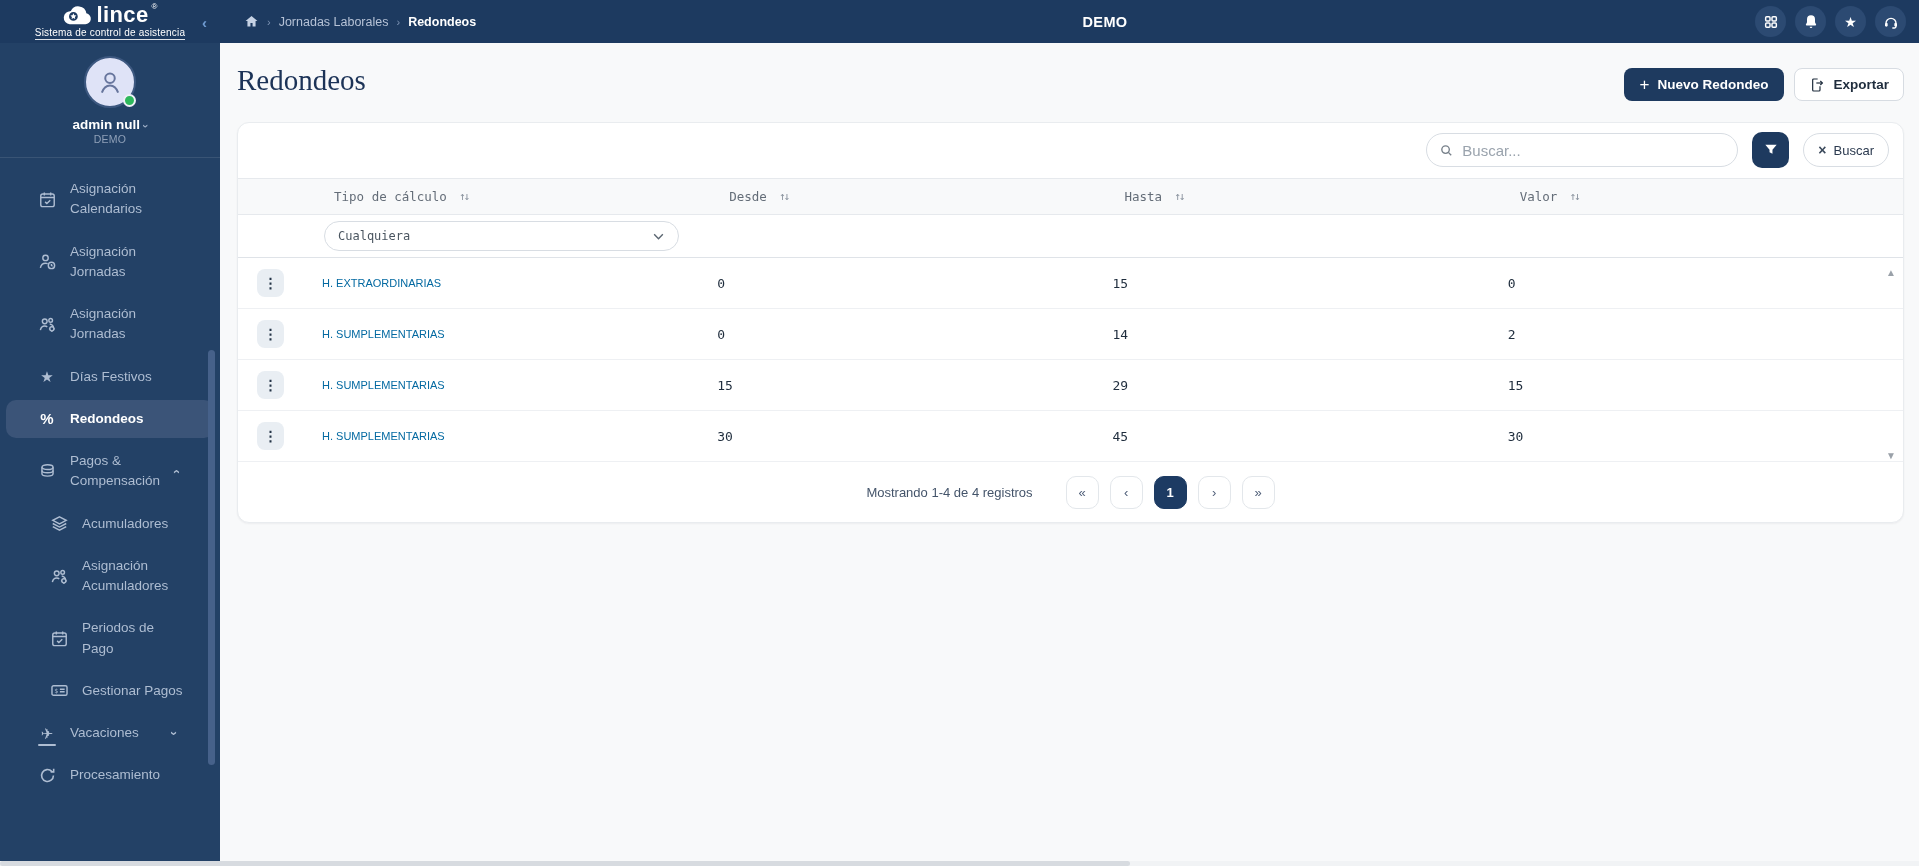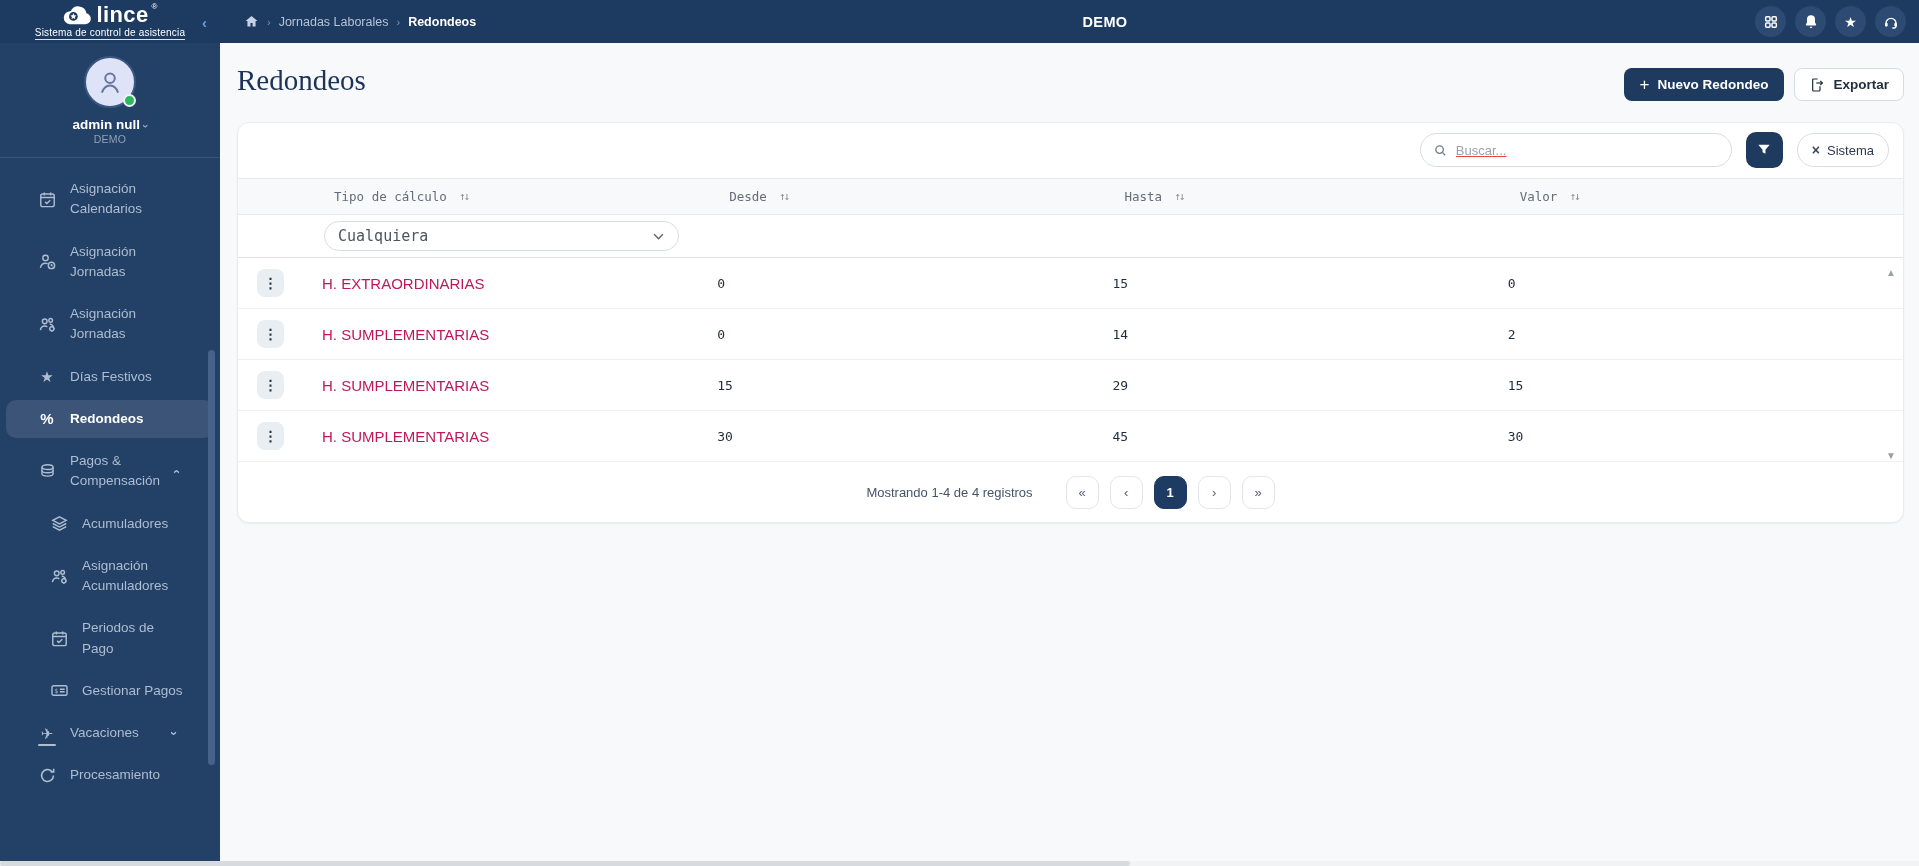--- a/index.html
+++ b/index.html
@@ -61,39 +61,39 @@
   .btn { height:33px; border-radius:8px; font-size:13.5px; font-weight:600; display:flex; align-items:center; gap:8px; cursor:pointer; font-family:inherit; }
   .btn-primary { background:#1e3a5f; color:#fff; border:none; padding:0 16px; }
   .btn-primary .plus { font-size:17px; font-weight:400; line-height:1; }
   .btn-outline { background:#fff; color:#1f2d3d; border:1px solid #d7dce2; padding:0 14px; }
   .btn-outline svg { width:16px; height:16px; }
 
   .card { margin:21px 15px 0 17px; background:#fff; border:1px solid #e9ecef; border-radius:12px; position:relative; box-shadow:0 1px 2px rgba(16,24,40,.05); }
   .toolbar { display:flex; justify-content:flex-end; align-items:center; gap:14px; padding:9px 14px 10px; }
   .search { width:312px; height:34px; border:1px solid #d8dde3; border-radius:17px; display:flex; align-items:center; padding:0 12px; gap:8px; color:#77808a; background:#fff; }
   .search svg { width:15px; height:15px; flex:none; }
-  .search input { border:none; outline:none; flex:1; font-size:13px; color:#ef4444; font-family:inherit; background:transparent;text-decoration:underline; }
+  .search input { border:none; outline:none; flex:1; font-size:15px; color:#ef4444; font-family:inherit; background:transparent; }
   .search input::placeholder { color:#9aa3ad; }
   .filter-btn { width:37px; height:36px; background:#1e3a5f; border:none; border-radius:10px; color:#fff; display:flex; align-items:center; justify-content:center; cursor:pointer; }
   .filter-btn svg { width:16px; height:16px; }
   .clear-btn { height:34px; border:1px solid #d8dde3; background:#fff; border-radius:17px; padding:0 14px; font-size:13px; color:#2b3a4f; display:flex; align-items:center; gap:7px; cursor:pointer; font-family:inherit; }
   .clear-btn .x { font-size:14px; font-weight:bold; color:#3c4a5c; line-height:1; }
 
   .grid-row { display:grid; grid-template-columns:84px 1fr 1fr 1fr 1fr; align-items:center; }
   .thead-row { height:37px; background:#f8f9fa; border-top:1px solid #e6e9ed; border-bottom:1px solid #e6e9ed; font-family:"DejaVu Sans Mono",monospace; font-size:12.5px; color:#646d78; }
   .th { display:flex; align-items:center; gap:12px; cursor:pointer;margin-left:12px; }
   .sort { font-size:11px; color:#8a939e; letter-spacing:-2px; }
 
   .filter-row { height:43px; border-bottom:1px solid #dfe3e8; }
-  .select { grid-column:2; width:355px; height:30px; border:1px solid #d8dde3; border-radius:15px; display:flex; align-items:center; justify-content:space-between; padding:0 13px; font-family:"DejaVu Sans Mono",monospace; font-size:15px; color:#4a5560; background:#fff; margin-left:2px; cursor:pointer; }
+  .select { grid-column:2; width:355px; height:30px; border:1px solid #d8dde3; border-radius:15px; display:flex; align-items:center; justify-content:space-between; padding:0 13px; font-family:"DejaVu Sans Mono",monospace; font-size:12px; color:#4a5560; background:#fff; margin-left:2px; cursor:pointer; }
   .select svg { width:13px; height:13px; color:#5a6570; }
 
   .drow { height:51px; border-bottom:1px solid #eef0f3; }
   .kebab { width:27px; height:28px; margin-left:19px; background:#e9eef3; border:none; border-radius:8px; color:#243447; font-size:14px; font-weight:bold; display:flex; align-items:center; justify-content:center; cursor:pointer; line-height:1; }
-  .cell-name { font-size:15px; color:#be185d; }
+  .cell-name { font-size:11px; color:#0369a1; }
   .cell-num { font-family:"DejaVu Sans Mono",monospace; font-size:13px; color:#1f2d3d; }
 
   .pager-row { height:60px; display:flex; align-items:center; justify-content:center; gap:11px; }
   .pager-summary { font-size:13px; color:#44546a; margin-right:22px; }
   .pbtn { width:33px; height:33px; border:1px solid #e3e7eb; background:#fff; border-radius:10px; color:#51607a; font-size:13px; display:flex; align-items:center; justify-content:center; cursor:pointer; font-family:inherit; }
   .pbtn.active { background:#1d3b63; border-color:#1d3b63; color:#fff; font-weight:600; }
 
   .scroll-arrow { position:absolute; right:7px; font-size:10px; color:#9aa1a9; cursor:pointer; line-height:1; }
   .scroll-arrow.up { top:145px; }
   .scroll-arrow.down { top:328px; }
@@ -332,21 +332,21 @@
           </svg>
         <input type="text" placeholder="Buscar..." style="">
       </div>
       <button class="filter-btn">
         <svg viewBox="0 0 24 24" fill="currentColor">
             <path d="M3.5 4h17l-6.3 7.5v6.3l-4.4-2.3v-4z"></path>
           </svg>
       </button>
       <button class="clear-btn">
         <span class="x">×</span>
-        <span>Sistema</span>
+        <span>Buscar</span>
       </button>
     </div>
 
     <div class="grid-row thead-row">
       <div></div>
       <div class="th">
         <span>Tipo de cálculo</span>
         <span class="sort">↑↓</span>
       </div>
       <div class="th">

